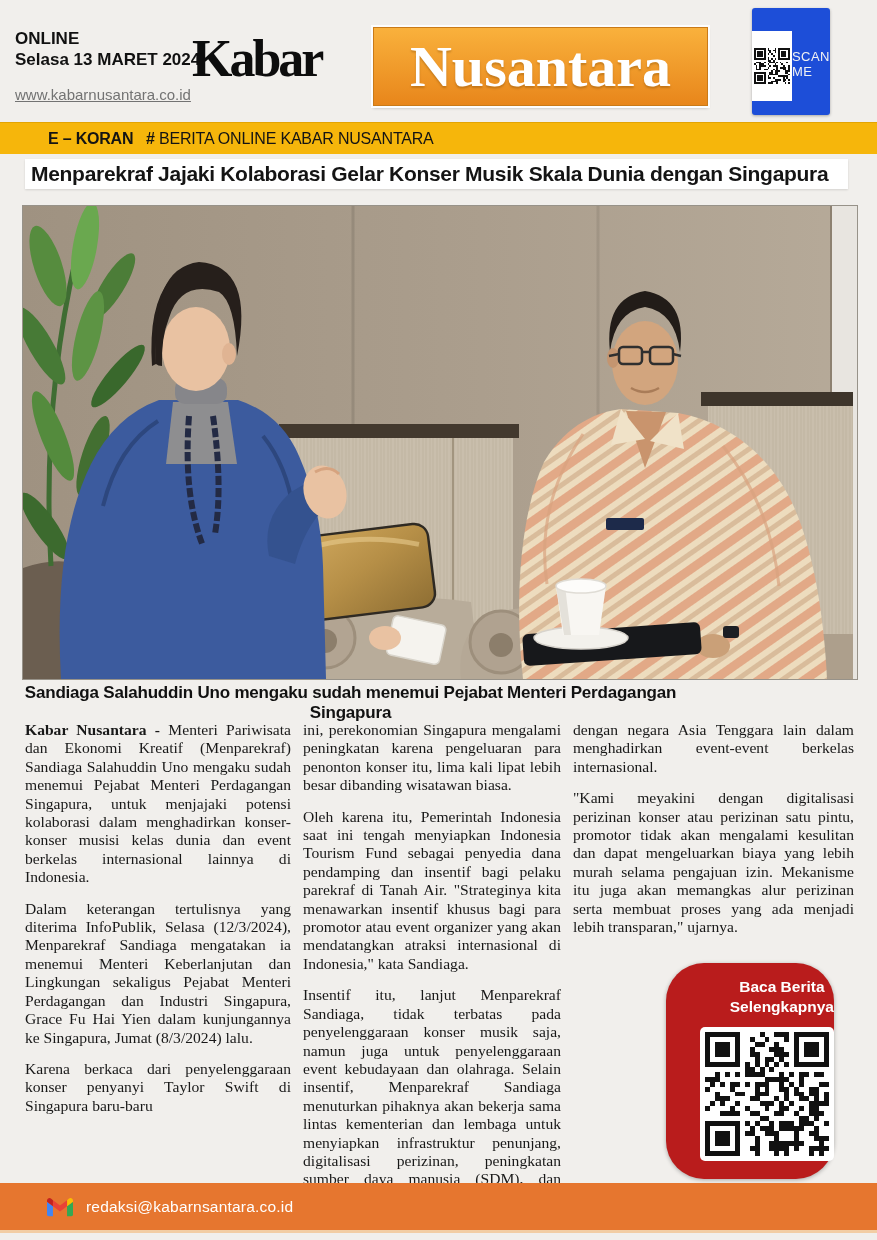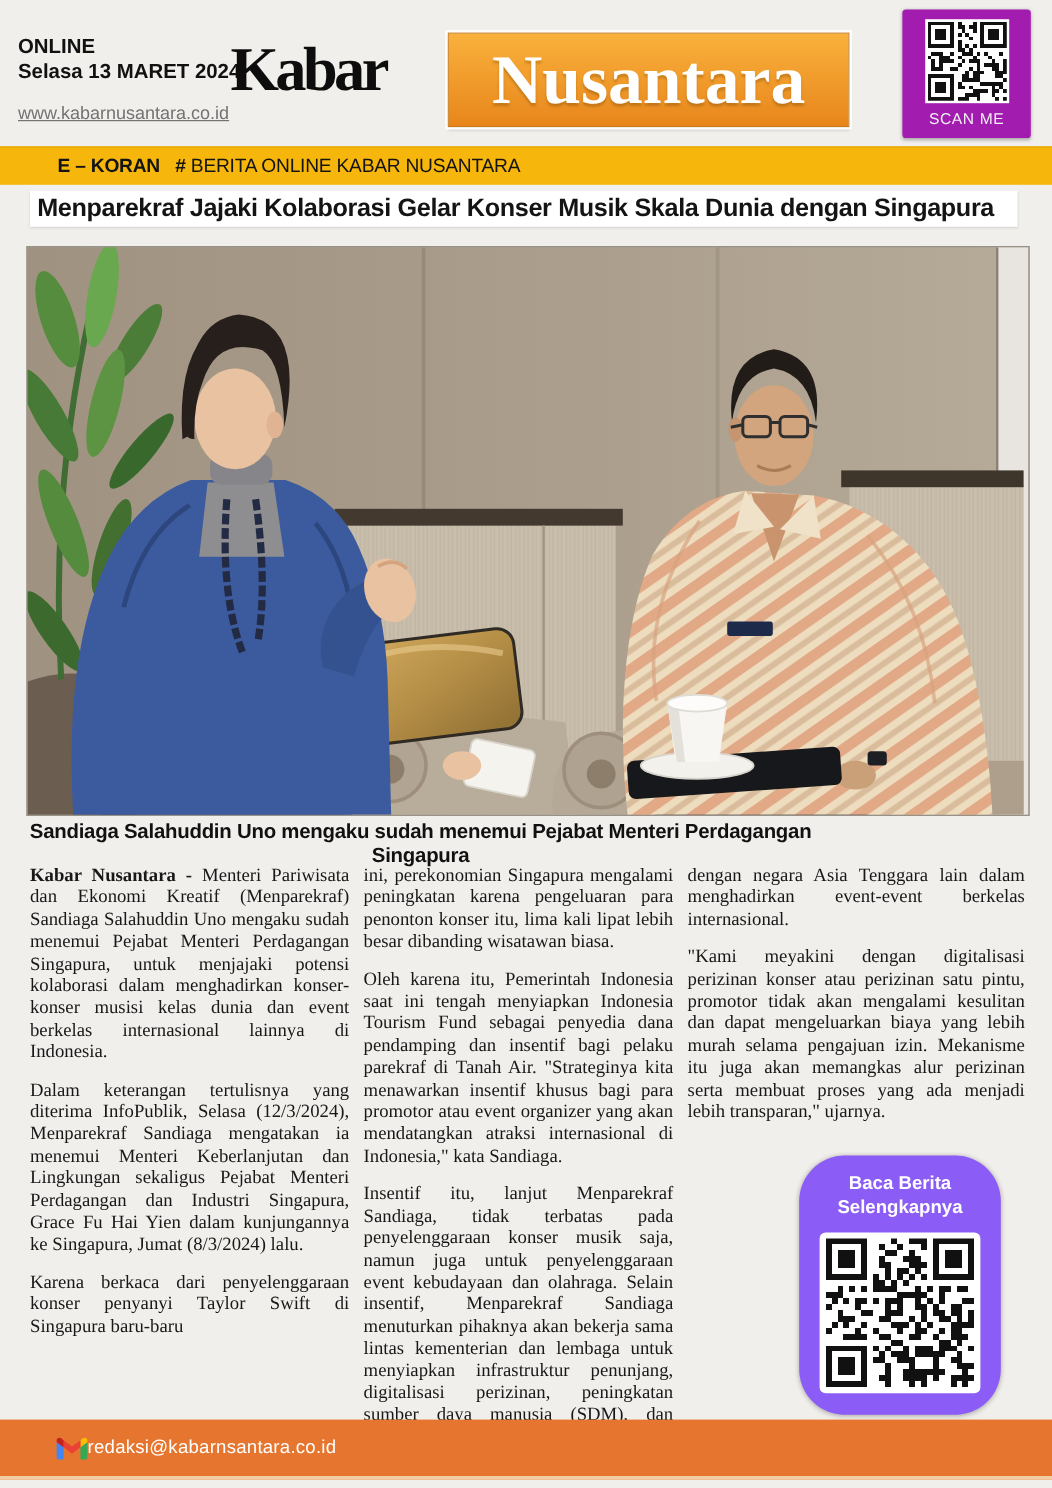--- a/index.html
+++ b/index.html
@@ -26,23 +26,23 @@
     display:flex;align-items:center;justify-content:center;
     box-shadow:0 2px 3px rgba(0,0,0,.25);
     text-align:right;
   }
   .masthead-box span{
     font-family:"Liberation Serif", serif;font-weight:bold;
     font-size:58px;color:#fff;letter-spacing:0px;
     text-shadow:0 2px 2px rgba(120,70,0,.35);
   }
   .hdr-qr{
-    position:absolute;left:752px;top:8px;width:107px;height:107px;
-    background:#a21caf;border-radius:3px;
-    display:flex;flex-direction:column;align-items:center;
+    position:absolute;left:752px;top:8px;width:78px;height:107px;
+    background:#1d4ed8;border-radius:3px;
+    display:flex;align-items:center;
     box-shadow:0 1px 3px rgba(0,0,0,.3);
   }
   .hdr-qr .qr{width:70px;height:70px;margin-top:8px;background:#fff;padding:2px;box-sizing:border-box;}
   .hdr-qr .lbl{color:#f2f2f2;font-size:13px;margin-top:5px;letter-spacing:.5px;}
   
   .banner{
     position:absolute;left:0;top:122px;width:877px;height:31px;
     background:#f6b60b;display:flex;align-items:center;
     border-top:1px solid #e3a403;
   }
@@ -74,35 +74,35 @@
   .col p{
     margin:0 0 13px 0;font-family:"Liberation Serif", serif;
     font-size:15.6px;line-height:18.4px;text-align:justify;
   }
   .col p b{font-weight:bold;}
   .col1{width:266px;margin-right:12px;}
   .col2{width:258px;margin-right:12px;}
   .col3{width:281px;display:flex;flex-direction:column;}
   
   .badge{
-    width:168px;background:#8b5cf6;border-radius:38px;
+    width:168px;background:#b91c1c;border-radius:38px;
     margin:14px 20px 0 auto;padding:14px 0 18px 0;
-    display:flex;flex-direction:column;align-items:center;
+    display:flex;flex-direction:column;align-items:flex-end;
     box-shadow:0 1px 4px rgba(0,0,0,.3);
   }
   .badge .t{color:#fff;font-size:15.5px;font-weight:bold;line-height:20px;text-align:center;}
   .badge .qr{width:134px;height:134px;background:#fff;border-radius:5px;padding:5px;box-sizing:border-box;margin-top:10px;}
   
   .footer{
     position:absolute;left:0;top:1183px;width:877px;height:47px;
     background:#e6762f;border-bottom:3px solid #f2cda4;
     display:flex;align-items:center;
   }
   .footer .gmail{margin-left:47px;width:26px;height:20px;}
-  .footer .mail{color:#ffffff;font-size:15.5px;letter-spacing:.2px;cursor:pointer;}
+  .footer .mail{margin-left:13px;color:#ffffff;font-size:15.5px;letter-spacing:.2px;cursor:pointer;}
 </style>
 </head>
 <body>
 
 <div class="edition">
   <div class="l1">ONLINE</div>
   <div class="l2">Selasa 13 MARET 2024</div>
   <span class="url">www.kabarnusantara.co.id</span>
 </div>
 

